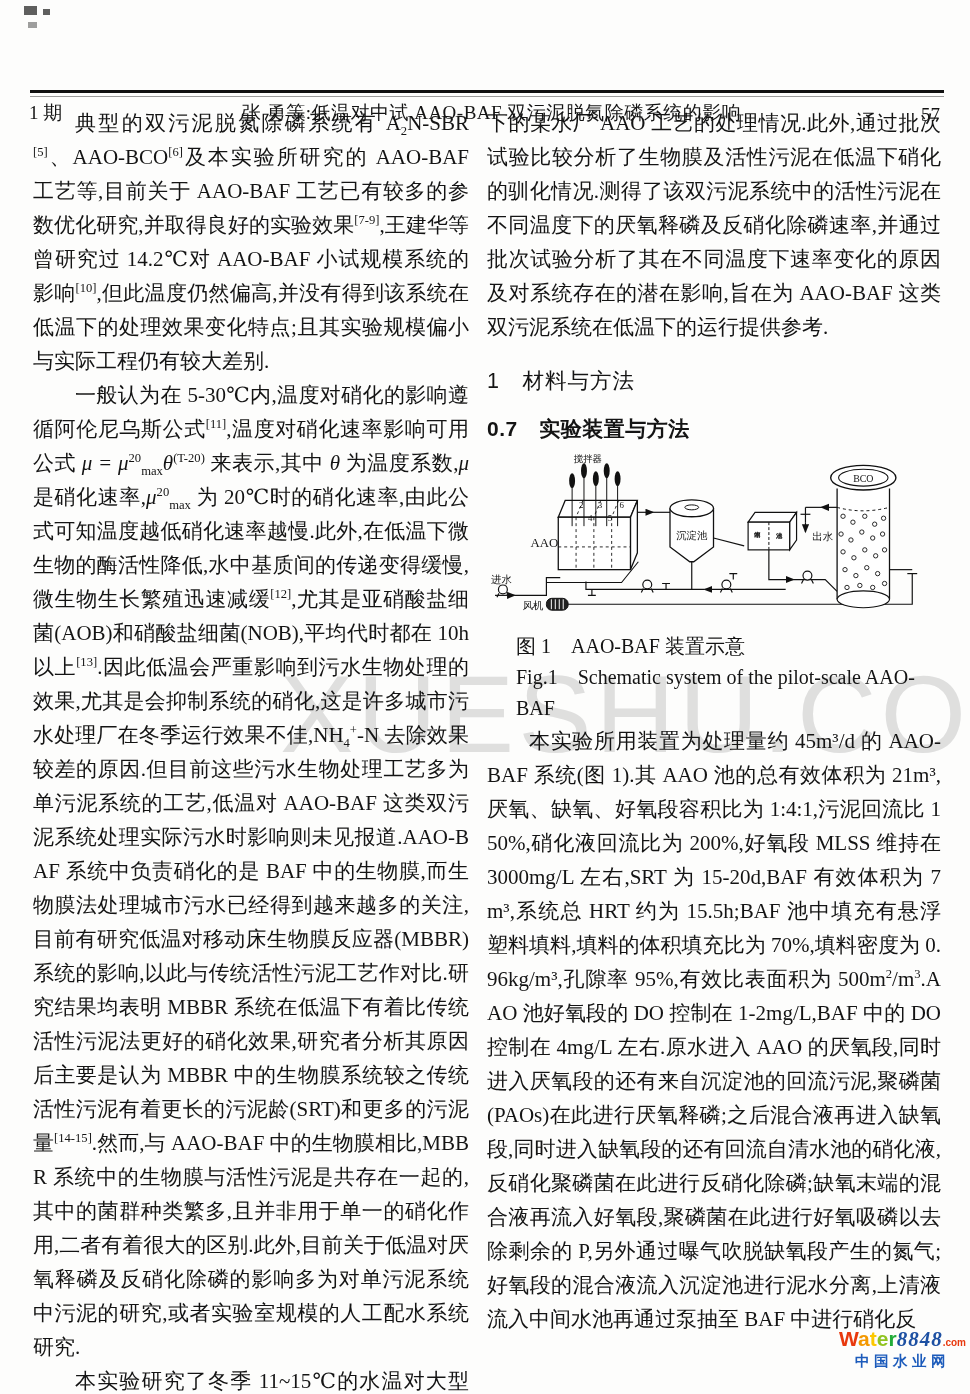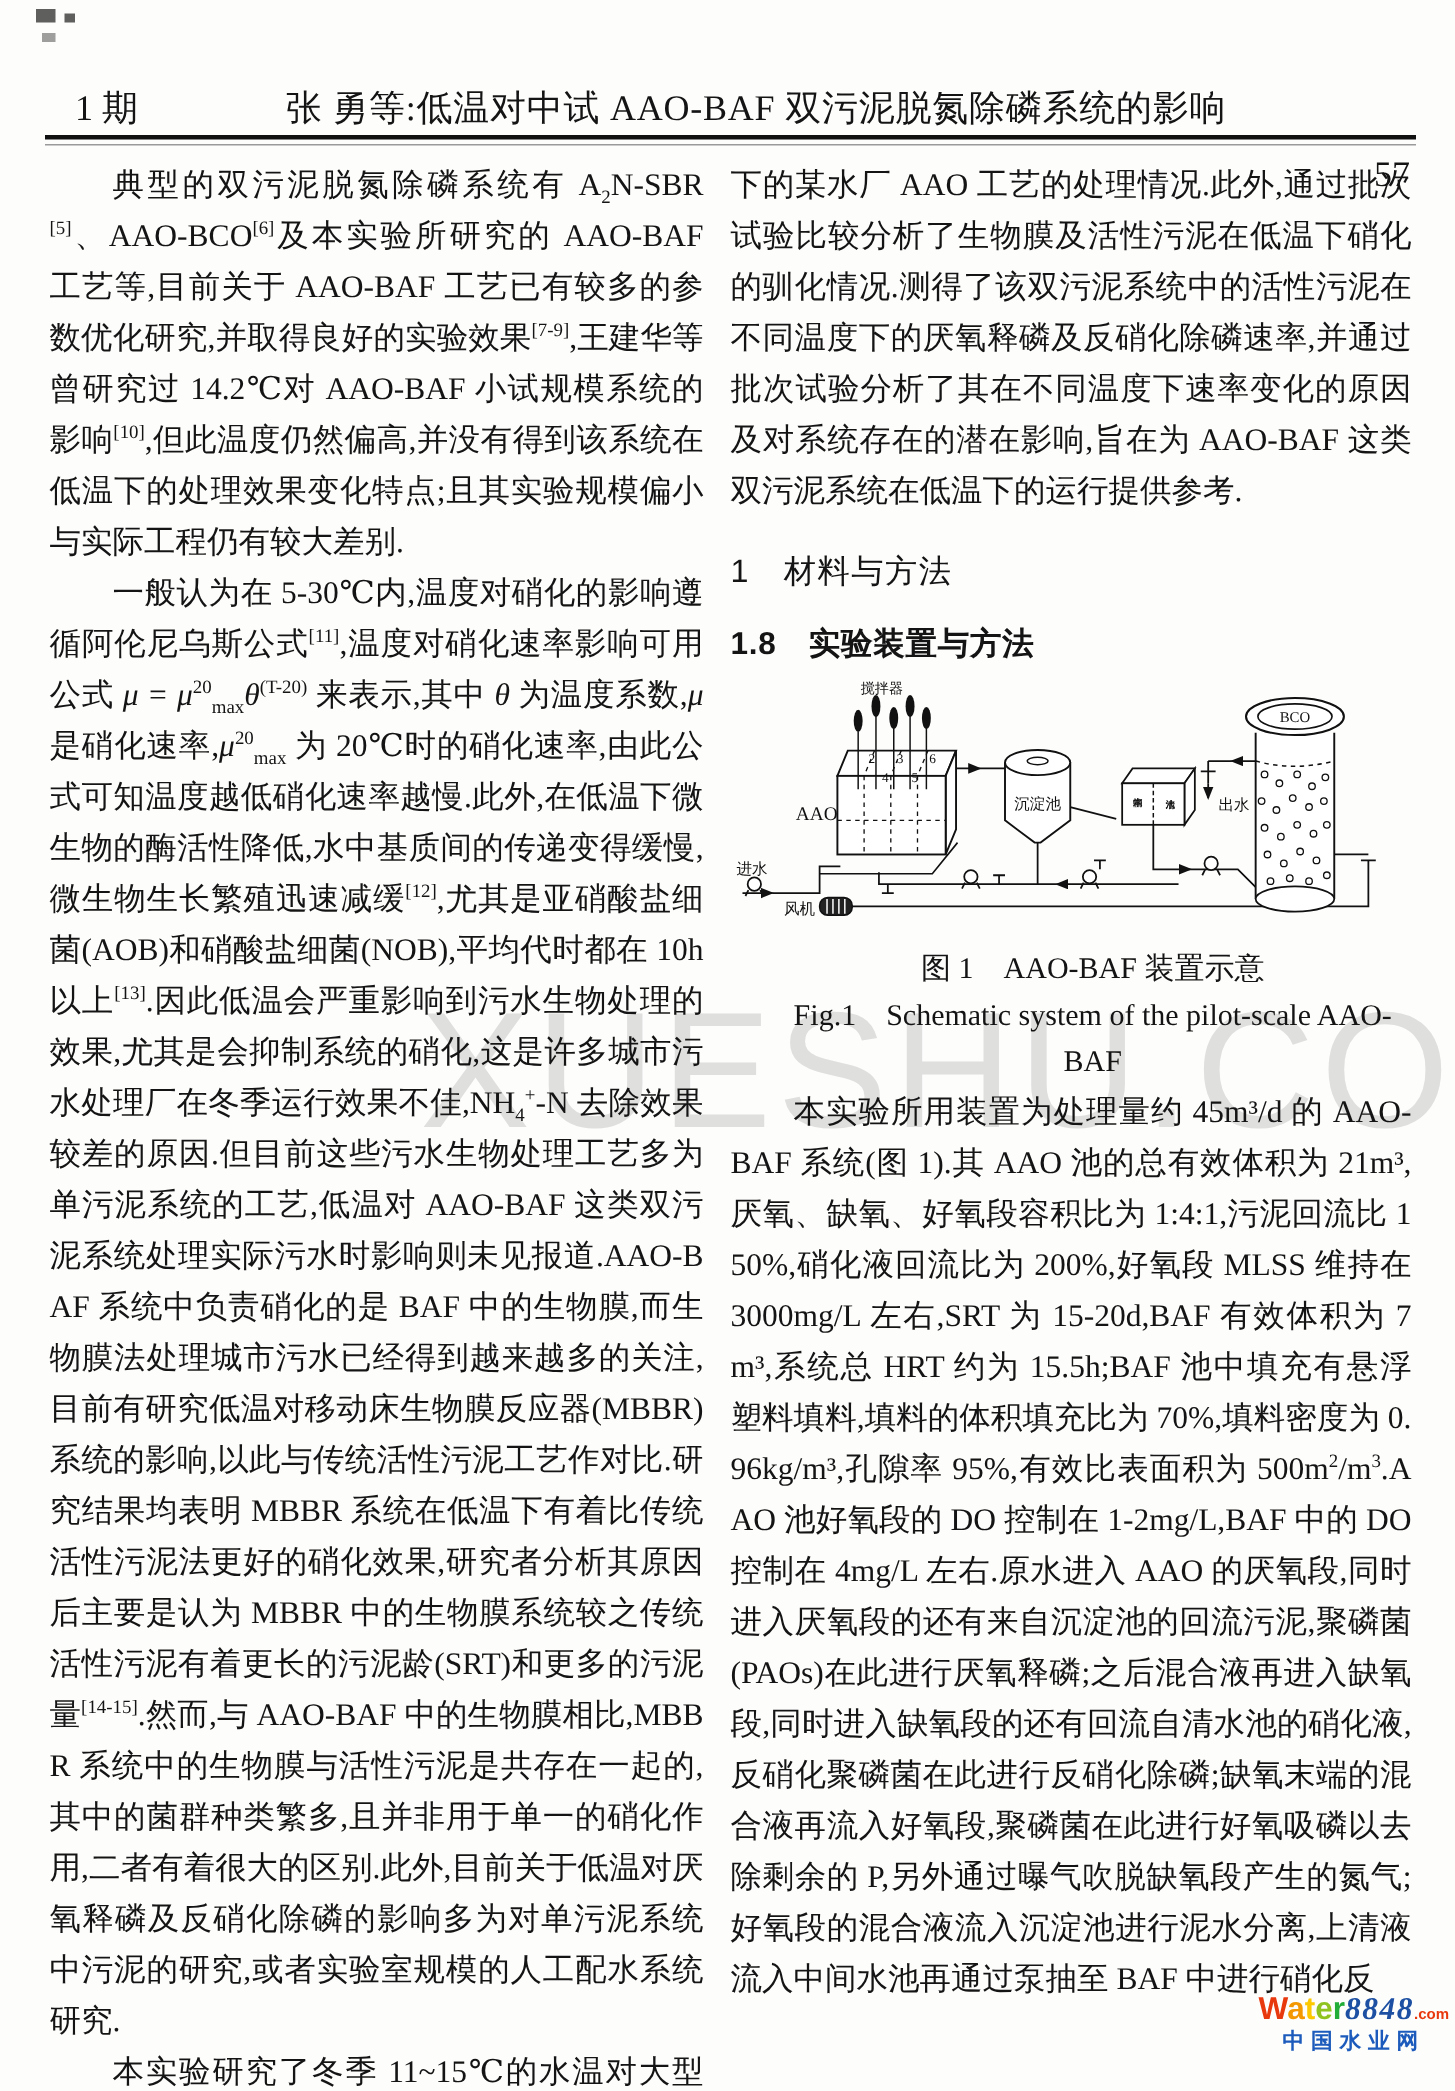--- a/index.html
+++ b/index.html
@@ -8,22 +8,22 @@
     background:#fdfdfc;overflow:hidden;color:#141414;
     font-family:"Liberation Serif","DejaVu Serif",serif;
   }
   
   .artifact{position:absolute;background:#2a2a2a;opacity:.75;}
   .artifact.a1{left:24px;top:6px;width:13px;height:9px;}
   .artifact.a2{left:43px;top:9px;width:7px;height:6px;}
   .artifact.a3{left:28px;top:22px;width:9px;height:6px;opacity:.45;}
 
   .page-header{
-    position:absolute;top:56px;left:50px;right:30px;
-    display:flex;align-items:flex-start;font-size:24px;
+    position:absolute;top:56px;left:29px;right:30px;
+    display:flex;align-items:flex-end;font-size:19px;
   }
   .page-header .issue{flex:0 0 auto;}
   .page-header .running-title{flex:1 1 auto;text-align:center;letter-spacing:.5px;}
   .page-header .pageno{flex:0 0 auto;margin-top:48px;}
   .header-rule{
     position:absolute;top:90px;left:30px;right:26px;height:3px;
     border-top:3px solid #101010;border-bottom:1px solid #9a9a9a;
   }
 
   .watermark{
@@ -53,21 +53,21 @@
     font-family:"Liberation Sans","DejaVu Sans",sans-serif;
     font-size:21.5px;font-weight:normal;margin:22px 0 0 0;letter-spacing:1px;
   }
   h3.subsection{
     font-family:"Liberation Sans","DejaVu Sans",sans-serif;
     font-size:21px;font-weight:bold;margin:20px 0 8px 0;letter-spacing:.5px;
   }
 
   figure{margin:2px 0 0 0;}
   figure svg{display:block;width:454px;height:176px;}
-  figcaption{text-align:center;font-size:20px;line-height:31px;margin-top:4px;margin-left:29px;}
+  figcaption{font-size:20px;line-height:31px;margin-top:4px;margin-left:29px;}
   .fig-svg text{font-family:"Liberation Serif","DejaVu Serif",serif;fill:#111;}
 
   .logo{
     position:absolute;right:4px;bottom:24px;z-index:2;text-align:center;
     font-family:"Liberation Sans","DejaVu Sans",sans-serif;line-height:1.1;
   }
   .logo-line1{font-size:21px;font-weight:bold;white-space:nowrap;}
   .seg-8848{font-family:"Liberation Serif","DejaVu Serif",serif;font-style:italic;font-weight:bold;letter-spacing:1px;}
   .seg-com{font-size:10px;font-weight:bold;}
   .logo-line2{margin-top:1px;}
@@ -96,21 +96,21 @@
     <div class="col col-left">
       <p class="body indent"><span>典型的双污泥脱氮除磷系统有 A</span><sub>2</sub><span>N-SBR</span><sup>[5]</sup><span>、AAO-BCO</span><sup>[6]</sup><span>及本实验所研究的 AAO-BAF 工艺等,目前关于 AAO-BAF 工艺已有较多的参数优化研究,并取得良好的实验效果</span><sup>[7-9]</sup><span>,王建华等曾研究过 14.2℃对 AAO-BAF 小试规模系统的影响</span><sup>[10]</sup><span>,但此温度仍然偏高,并没有得到该系统在低温下的处理效果变化特点;且其实验规模偏小与实际工程仍有较大差别.</span></p>
       <p class="body indent"><span>一般认为在 5-30℃内,温度对硝化的影响遵循阿伦尼乌斯公式</span><sup>[11]</sup><span>,温度对硝化速率影响可用公式 </span><span style="font-style: italic;">μ = μ</span><sup>20</sup><sub>max</sub><span style="font-style: italic;">θ</span><sup>(T-20)</sup><span> 来表示,其中 </span><span style="font-style: italic;">θ</span><span> 为温度系数,</span><span style="font-style: italic;">μ</span><span> 是硝化速率,</span><span style="font-style: italic;">μ</span><sup>20</sup><sub>max</sub><span> 为 20℃时的硝化速率,由此公式可知温度越低硝化速率越慢.此外,在低温下微生物的酶活性降低,水中基质间的传递变得缓慢,微生物生长繁殖迅速减缓</span><sup>[12]</sup><span>,尤其是亚硝酸盐细菌(AOB)和硝酸盐细菌(NOB),平均代时都在 10h 以上</span><sup>[13]</sup><span>.因此低温会严重影响到污水生物处理的效果,尤其是会抑制系统的硝化,这是许多城市污水处理厂在冬季运行效果不佳,NH</span><sub>4</sub><sup>+</sup><span>-N 去除效果较差的原因.但目前这些污水生物处理工艺多为单污泥系统的工艺,低温对 AAO-BAF 这类双污泥系统处理实际污水时影响则未见报道.AAO-BAF 系统中负责硝化的是 BAF 中的生物膜,而生物膜法处理城市污水已经得到越来越多的关注,目前有研究低温对移动床生物膜反应器(MBBR)系统的影响,以此与传统活性污泥工艺作对比.研究结果均表明 MBBR 系统在低温下有着比传统活性污泥法更好的硝化效果,研究者分析其原因后主要是认为 MBBR 中的生物膜系统较之传统活性污泥有着更长的污泥龄(SRT)和更多的污泥量</span><sup>[14-15]</sup><span>.然而,与 AAO-BAF 中的生物膜相比,MBBR 系统中的生物膜与活性污泥是共存在一起的,其中的菌群种类繁多,且并非用于单一的硝化作用,二者有着很大的区别.此外,目前关于低温对厌氧释磷及反硝化除磷的影响多为对单污泥系统中污泥的研究,或者实验室规模的人工配水系统研究.</span></p>
       <p class="body indent">本实验研究了冬季 11~15℃的水温对大型中试规模的 AAO-BAF 系统 COD 去除及脱氮除磷的影响,并且对比了相同进水水质及环境条件</p>
     </div>
 
     <div class="col col-right">
       <p class="body">下的某水厂 AAO 工艺的处理情况.此外,通过批次试验比较分析了生物膜及活性污泥在低温下硝化的驯化情况.测得了该双污泥系统中的活性污泥在不同温度下的厌氧释磷及反硝化除磷速率,并通过批次试验分析了其在不同温度下速率变化的原因及对系统存在的潜在影响,旨在为 AAO-BAF 这类双污泥系统在低温下的运行提供参考.</p>
 
       <h2 class="section">1　材料与方法</h2>
-      <h3 class="subsection">1.8　实验装置与方法</h3>
+      <h3 class="subsection">0.7　实验装置与方法</h3>
 
       <figure>
         <svg class="fig-svg" viewBox="0 0 455 178">
           <defs>
             <marker id="arr" markerWidth="9" markerHeight="8" refX="6.5" refY="3" orient="auto">
               <path d="M0,0 L7.5,3 L0,6 Z" fill="#111"></path>
             </marker>
           </defs>
 
           <g stroke="#111" stroke-width="1.2" fill="none">

